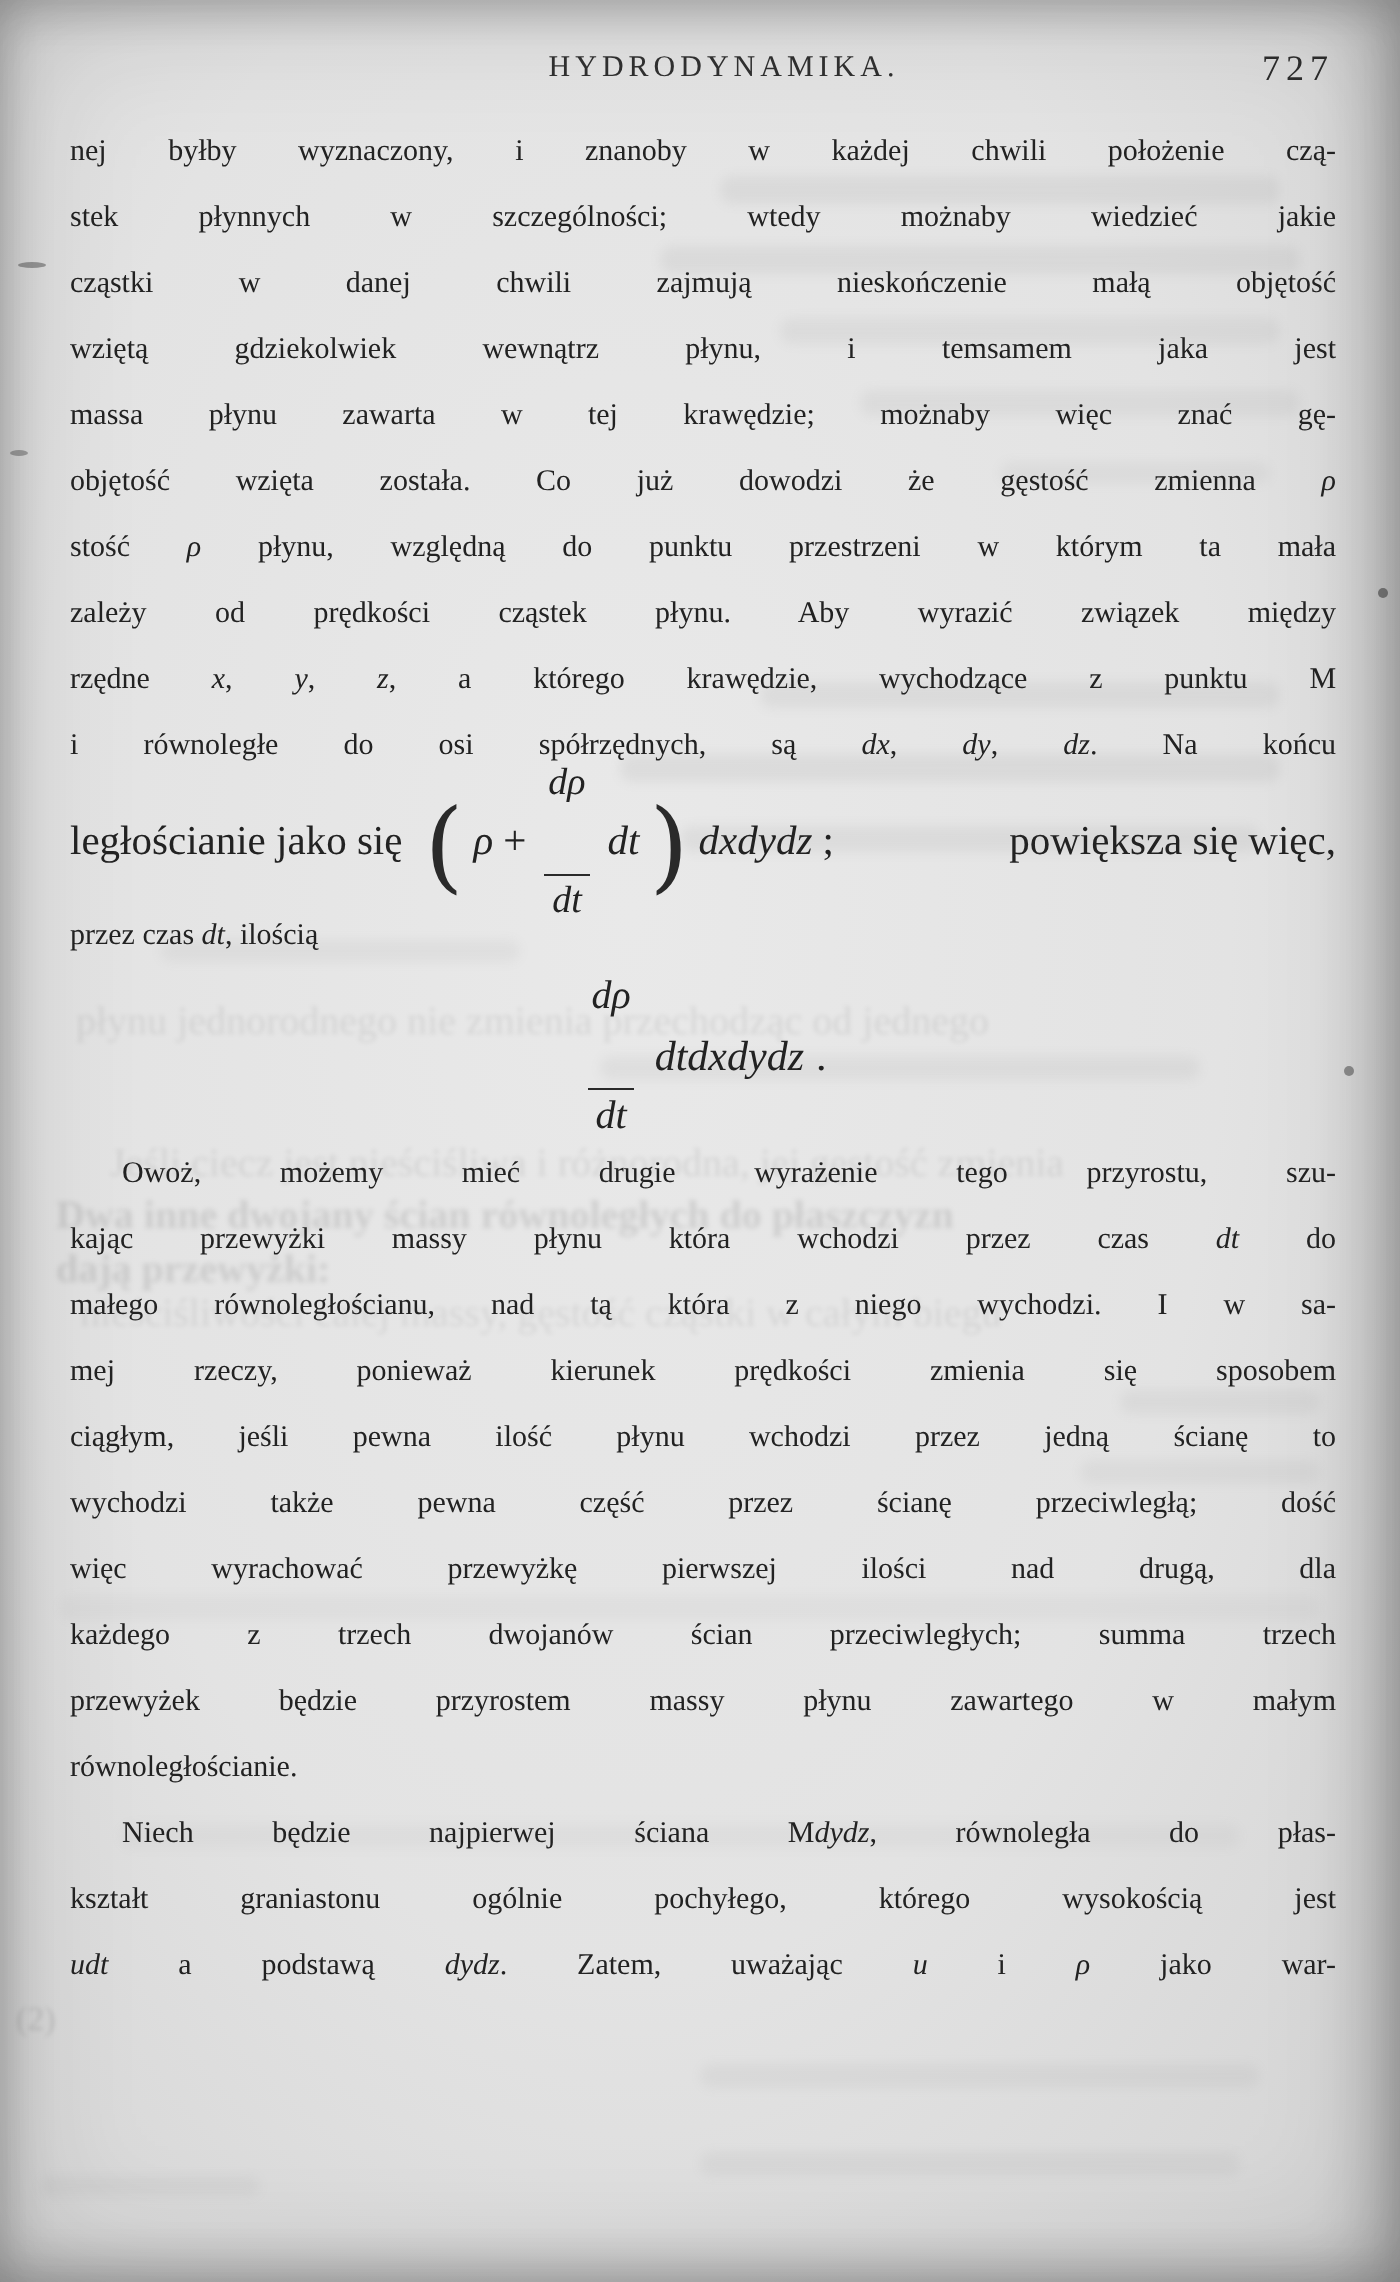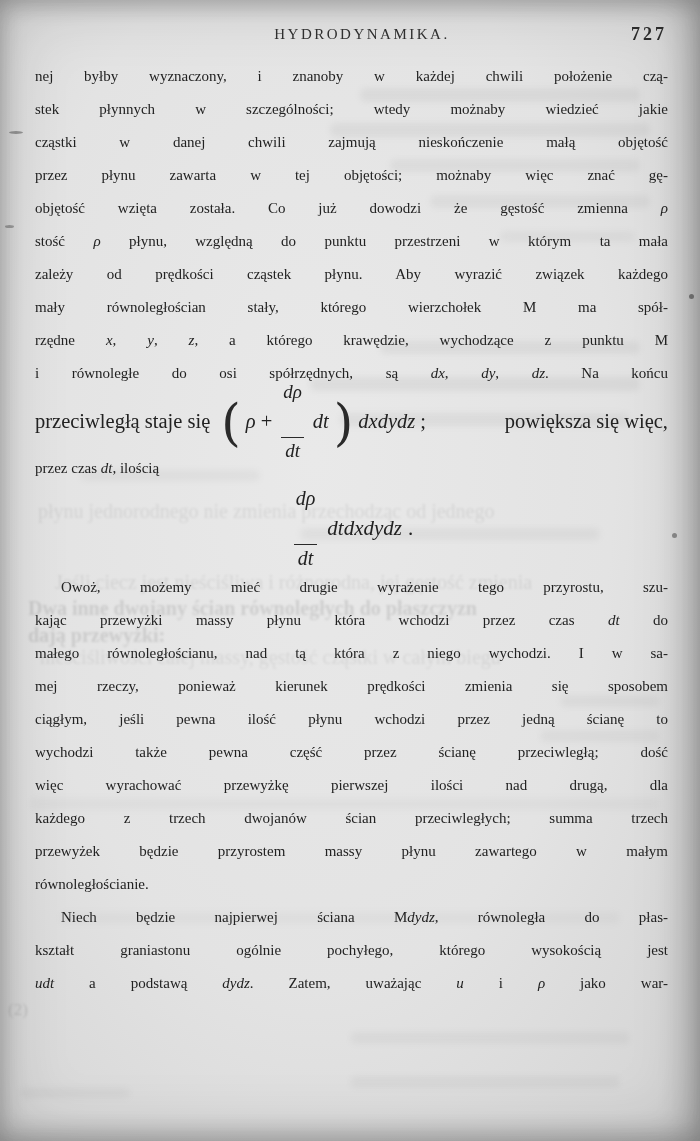--- a/index.html
+++ b/index.html
@@ -19,21 +19,21 @@
     color:#222;
   }
   
   .running-head{
     position:absolute;top:26px;left:0;width:100%;
     text-align:center;box-sizing:border-box;padding-left:24px;
     font-size:15px;letter-spacing:2.5px;color:#2f2f2f;
   }
   .page-number{
     position:absolute;top:24px;right:33px;
-    font-size:18px;letter-spacing:3px;color:#2b2b2b;font-weight:bold;
+    font-size:18px;letter-spacing:3px;color:#2b2b2b;
   }
   
   .body-text{
     position:absolute;top:60px;left:35px;width:633px;z-index:2;
   }
   .line{
     height:33px;line-height:33px;overflow:hidden;
     font-size:15px;
     text-align:justify;text-align-last:justify;
   }
@@ -119,32 +119,32 @@
 
   <div class="running-head">HYDRODYNAMIKA.</div>
   <div class="page-number">727</div>
 
   <div class="body-text">
 
     <div>
         <div class="line">nej byłby wyznaczony, i znanoby w każdej chwili położenie czą-</div>
         <div class="line">stek płynnych w szczególności; wtedy możnaby wiedzieć jakie</div>
         <div class="line">cząstki w danej chwili zajmują nieskończenie małą objętość</div>
-        <div class="line">przez płynu zawarta w tej objętości; możnaby więc znać gę-</div>
+        <div class="line">wziętą gdziekolwiek wewnątrz płynu, i temsamem jaka jest</div>
+        <div class="line">massa płynu zawarta w tej krawędzie; możnaby więc znać gę-</div>
         <div class="line">objętość wzięta została. Co już dowodzi że gęstość zmienna <i>ρ</i></div>
         <div class="line">stość <i>ρ</i> płynu, względną do punktu przestrzeni w którym ta mała</div>
-        <div class="line">zależy od prędkości cząstek płynu. Aby wyrazić związek każdego</div>
-        <div class="line">mały równoległościan stały, którego wierzchołek M ma spół-</div>
+        <div class="line">zależy od prędkości cząstek płynu. Aby wyrazić związek między</div>
         <div class="line">rzędne <i>x</i>, <i>y</i>, <i>z</i>, a którego krawędzie, wychodzące z punktu M</div>
         <div class="line">i równoległe do osi spółrzędnych, są <i>dx</i>, <i>dy</i>, <i>dz</i>. Na końcu</div>
       </div>
 
     <div class="formula-line">
       <span class="fl-left">
-        <span class="fl-lead">przeciwległą staje się</span>
+        <span class="fl-lead">ległościanie jako się</span>
         <span class="paren">(</span>
         <i>ρ</i>
         <span>+</span>
         <span class="frac">
           <i class="num">dρ</i>
           <i class="den">dt</i>
         </span>
         <i>dt</i>
         <span class="paren">)</span>
         <i>dxdydz</i>

